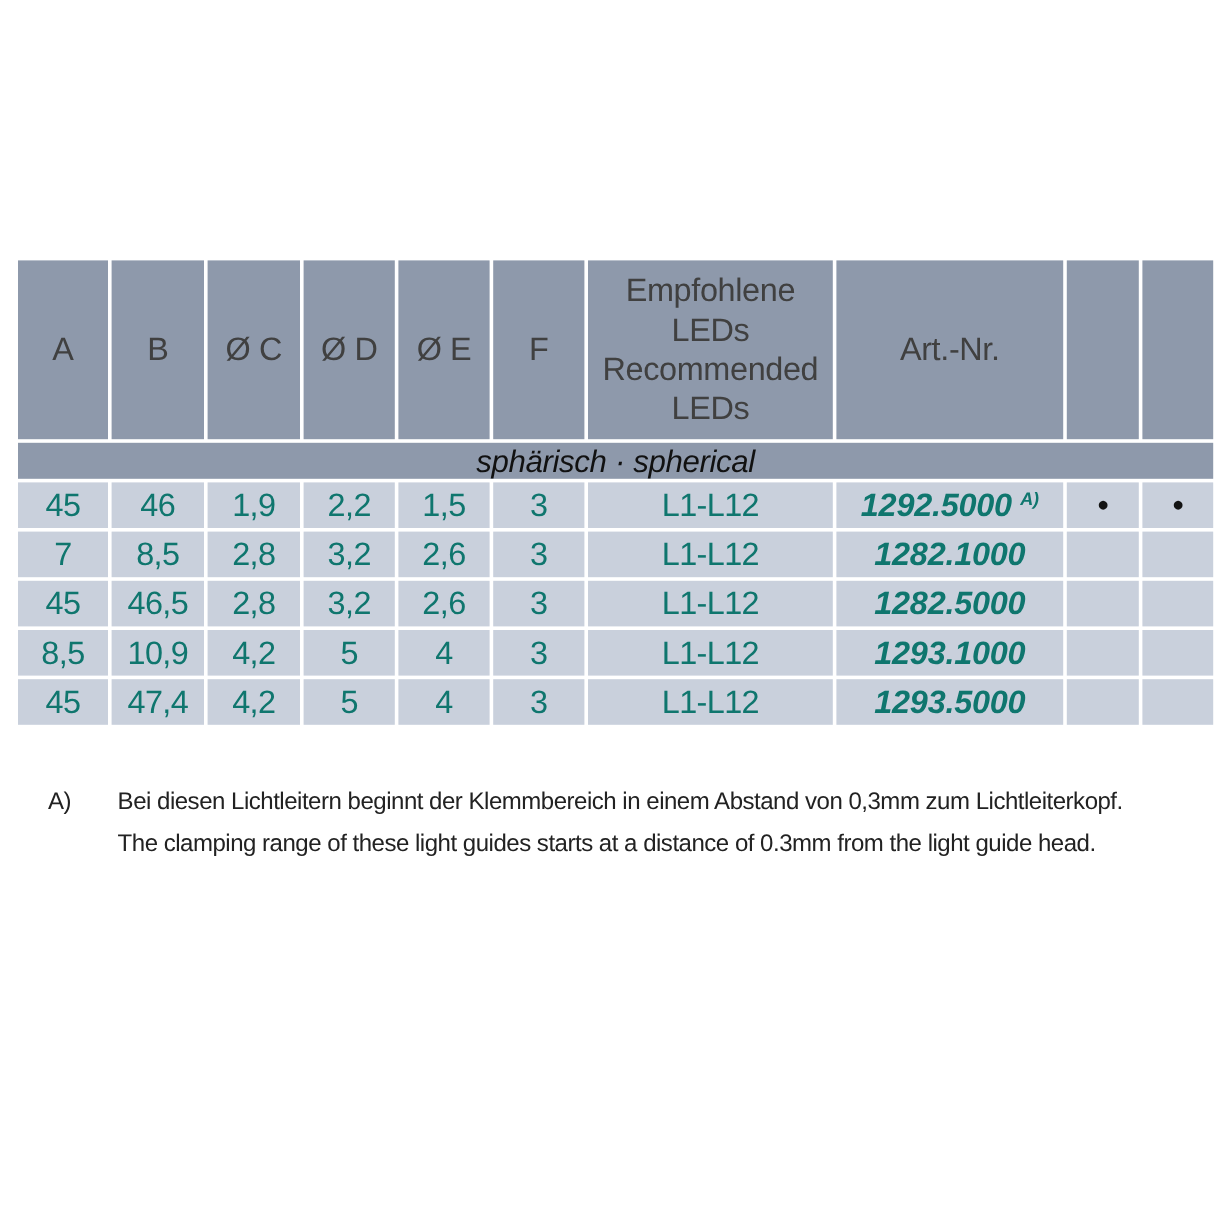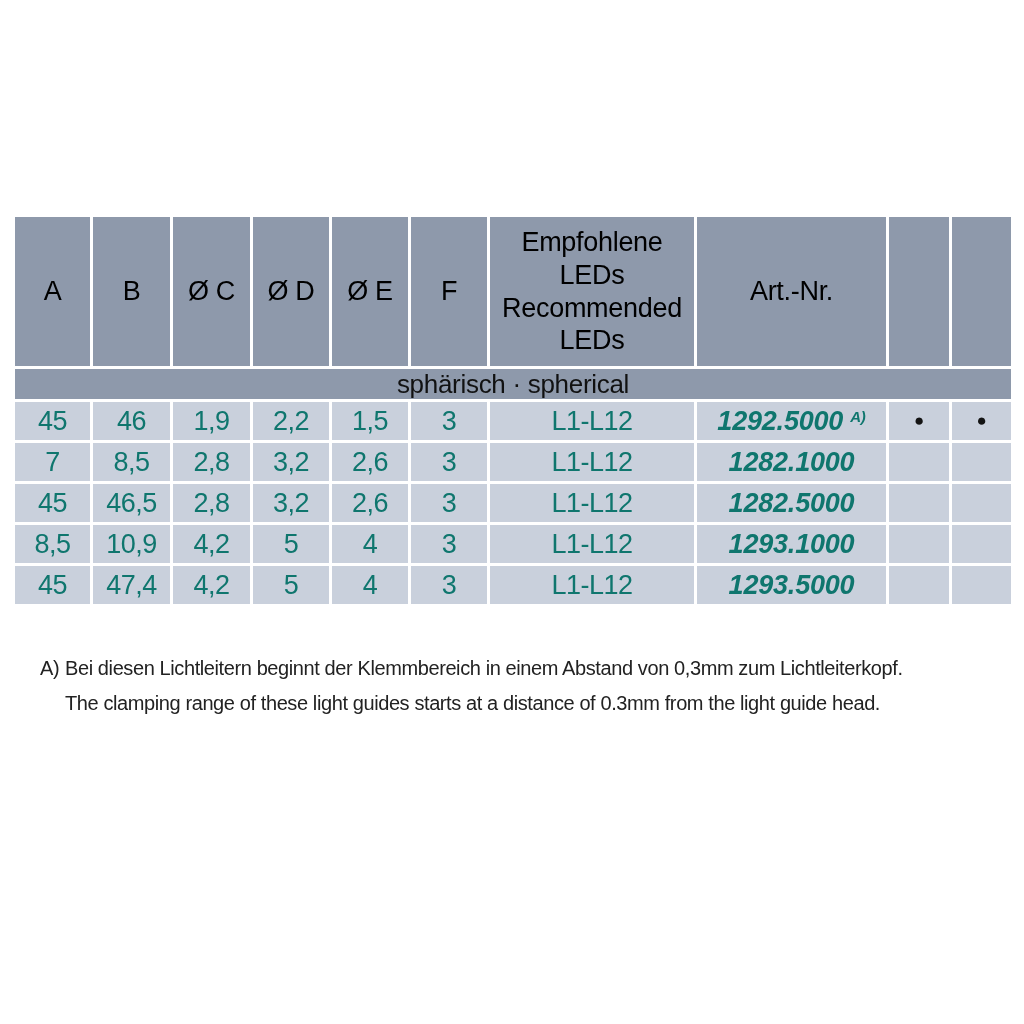--- a/index.html
+++ b/index.html
@@ -9,49 +9,49 @@
   }
   
   .spec-table {
     position:absolute; left:15px; top:217px;
     display:grid;
     grid-template-columns:75px 77px 77px 76px 76px 76px 204px 189px 60px 59px;
     grid-template-rows:149px 30px 38px 38px 38px 38px 38px;
     gap:3px;
   }
   .th {
-    background:var(--header-bg); color:#000000;
+    background:var(--header-bg); color:#404040;
     display:flex; align-items:center; justify-content:center;
     font-size:27px; font-weight:500; text-align:center;
     white-space:pre-line; line-height:1.22; letter-spacing:-0.3px;
   }
   .band {
     grid-column:1 / -1; background:var(--header-bg); color:#111;
     display:flex; align-items:center; justify-content:center;
-    font-size:26px; font-weight:500; letter-spacing:-0.3px;
+    font-size:26px; font-weight:500; letter-spacing:-0.3px;font-style:italic;
   }
   .td {
     background:var(--cell-bg); color:#0f766e;
     display:flex; align-items:center; justify-content:center;
     font-size:27px; letter-spacing:-0.5px; white-space:nowrap;
   }
   .td.artnr { font-weight:bold; letter-spacing:-0.2px;font-style:italic; }
   .td .sup-note {
     font-size:15px; font-weight:bold; margin-left:7px;
     align-self:flex-start; margin-top:6px;
   }
   .td.dot { font-size:17px; color:#141414; }
   
   .footnotes {
     position:absolute; left:40px; top:651px; width:960px;
     font-size:20px; color:#222; letter-spacing:-0.4px;
   }
   .fn-row { position:relative; }
   .fn-marker { position:absolute; left:0; top:0; line-height:35px; }
-  .fn-body { margin-left:25px; line-height:35px; }
+  .fn-body { margin-left:58px; line-height:35px; }
   .fn-body.second { margin-top:14px; }
   .fn-line { display:block; }
 </style>
 </head>
 <body>
 
 <div class="canvas">
 
   <div class="spec-table">
 

